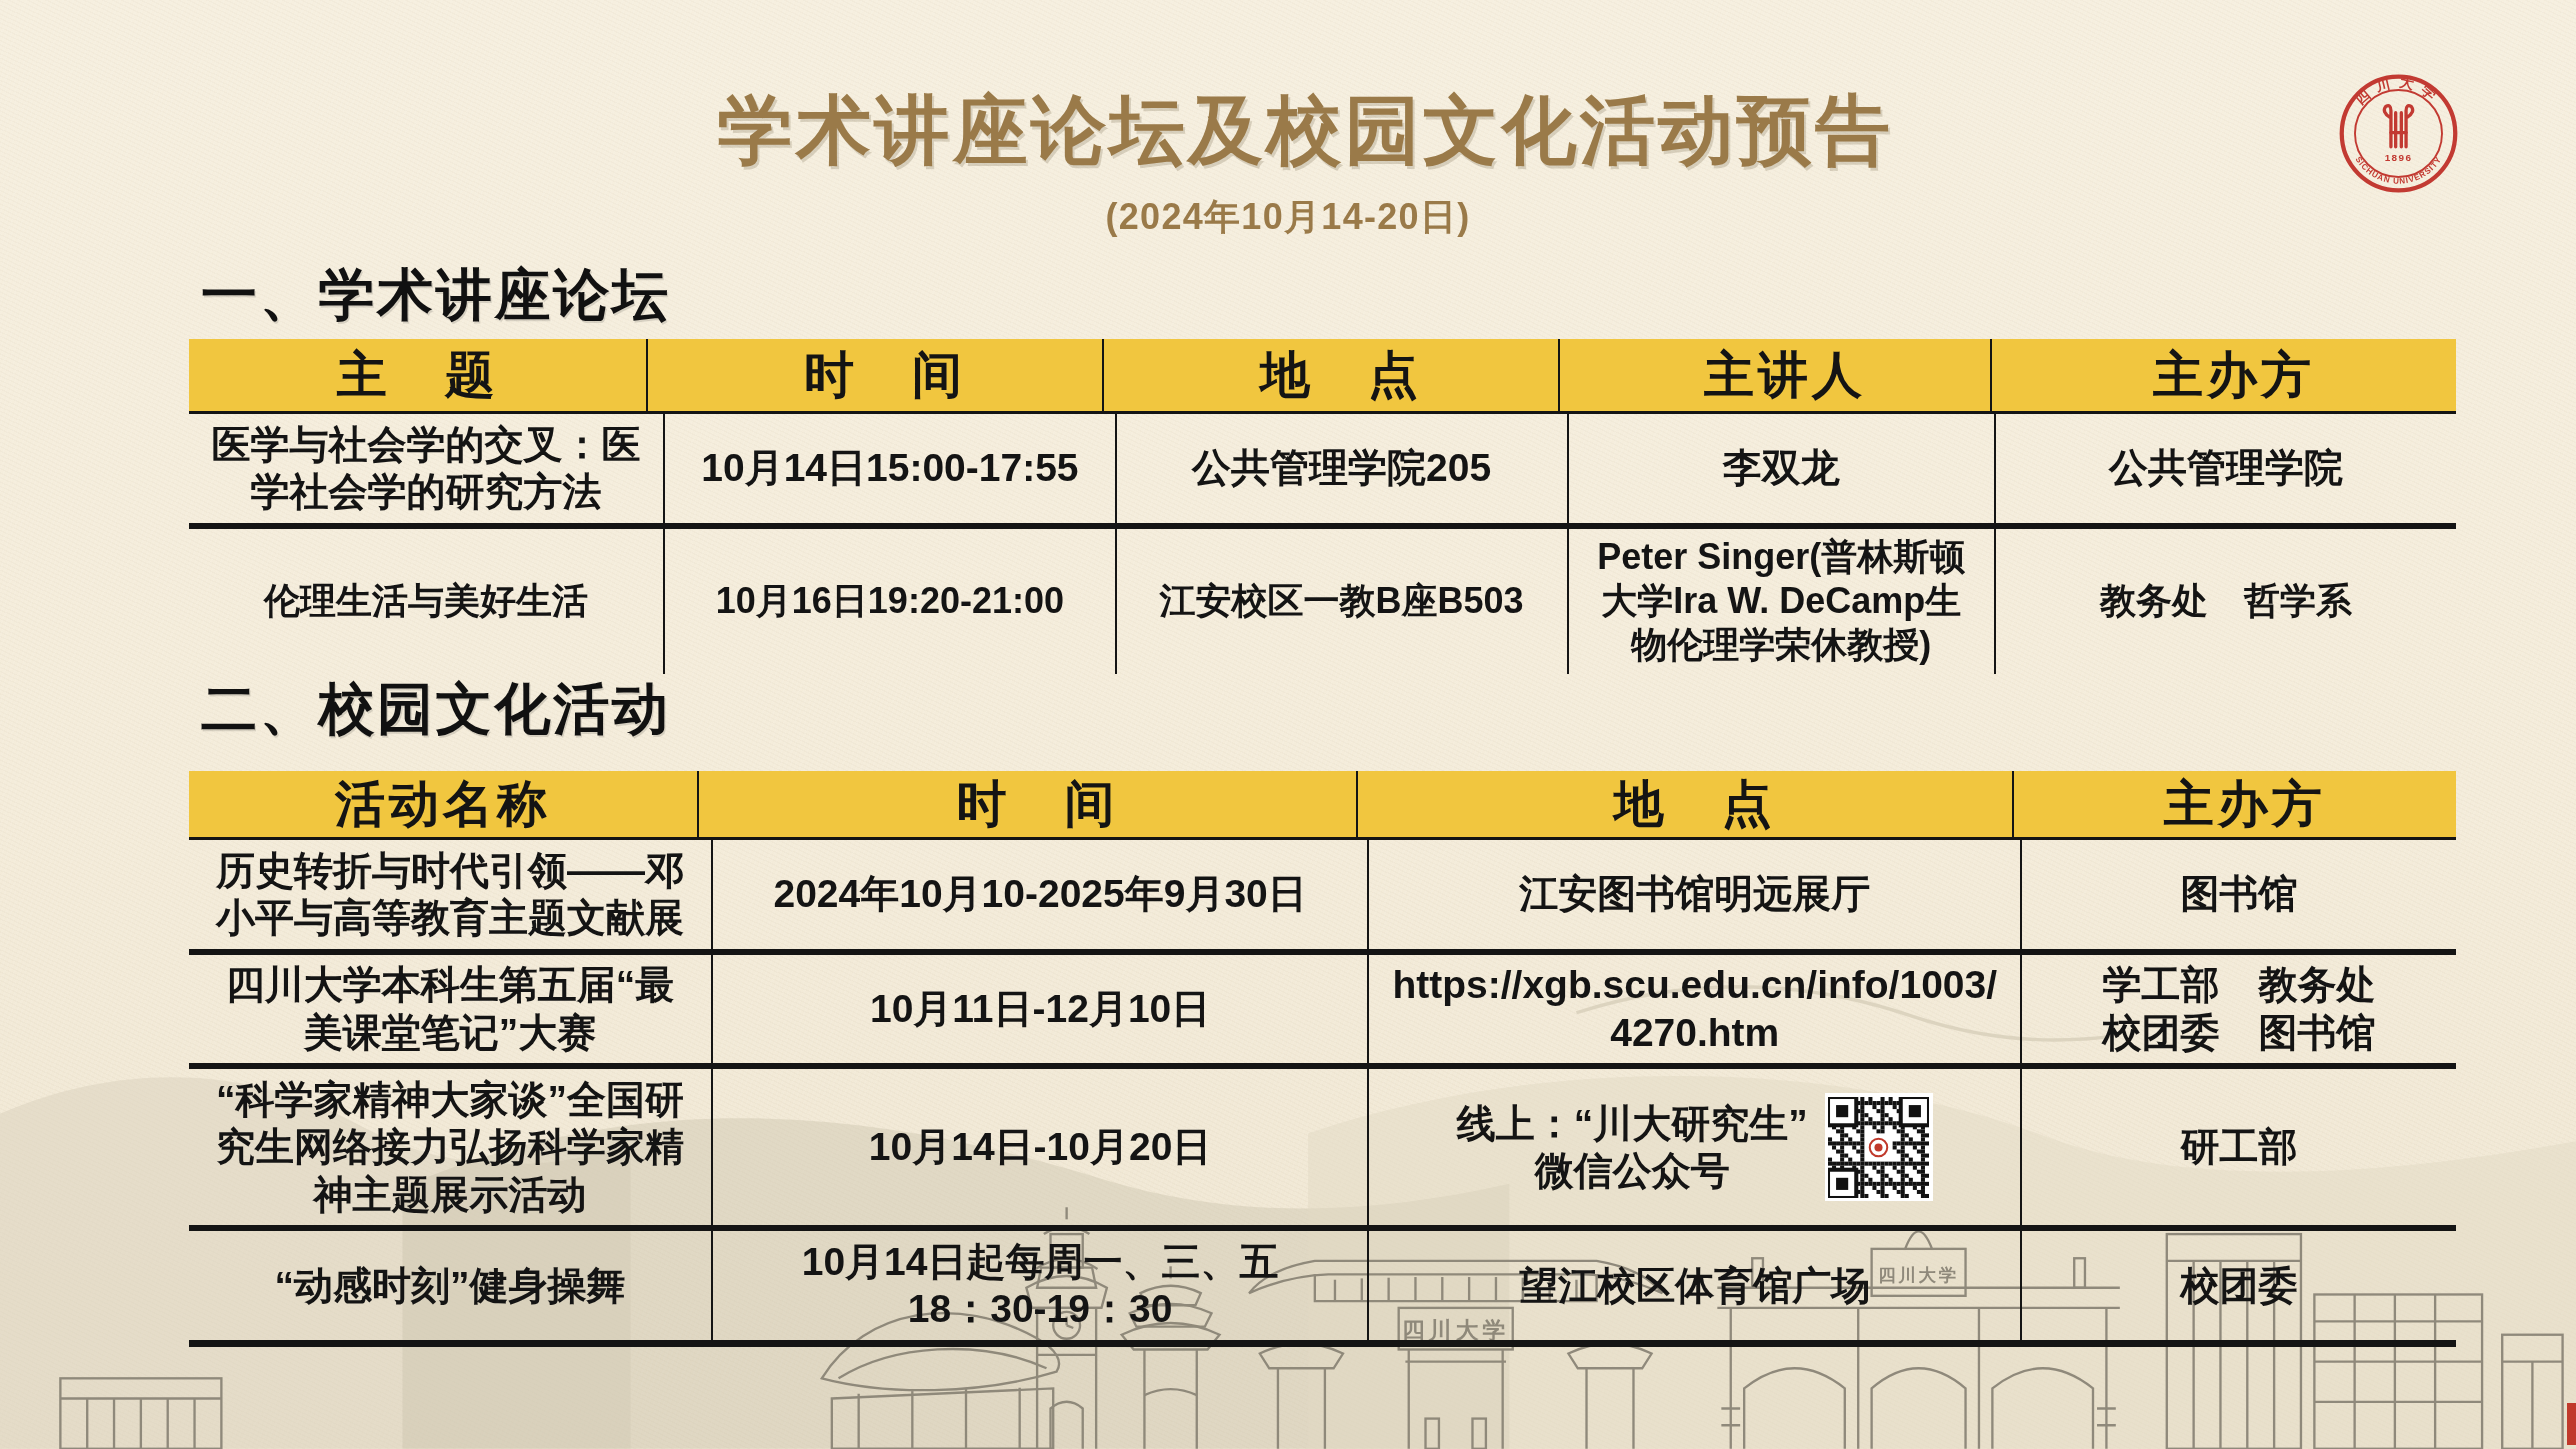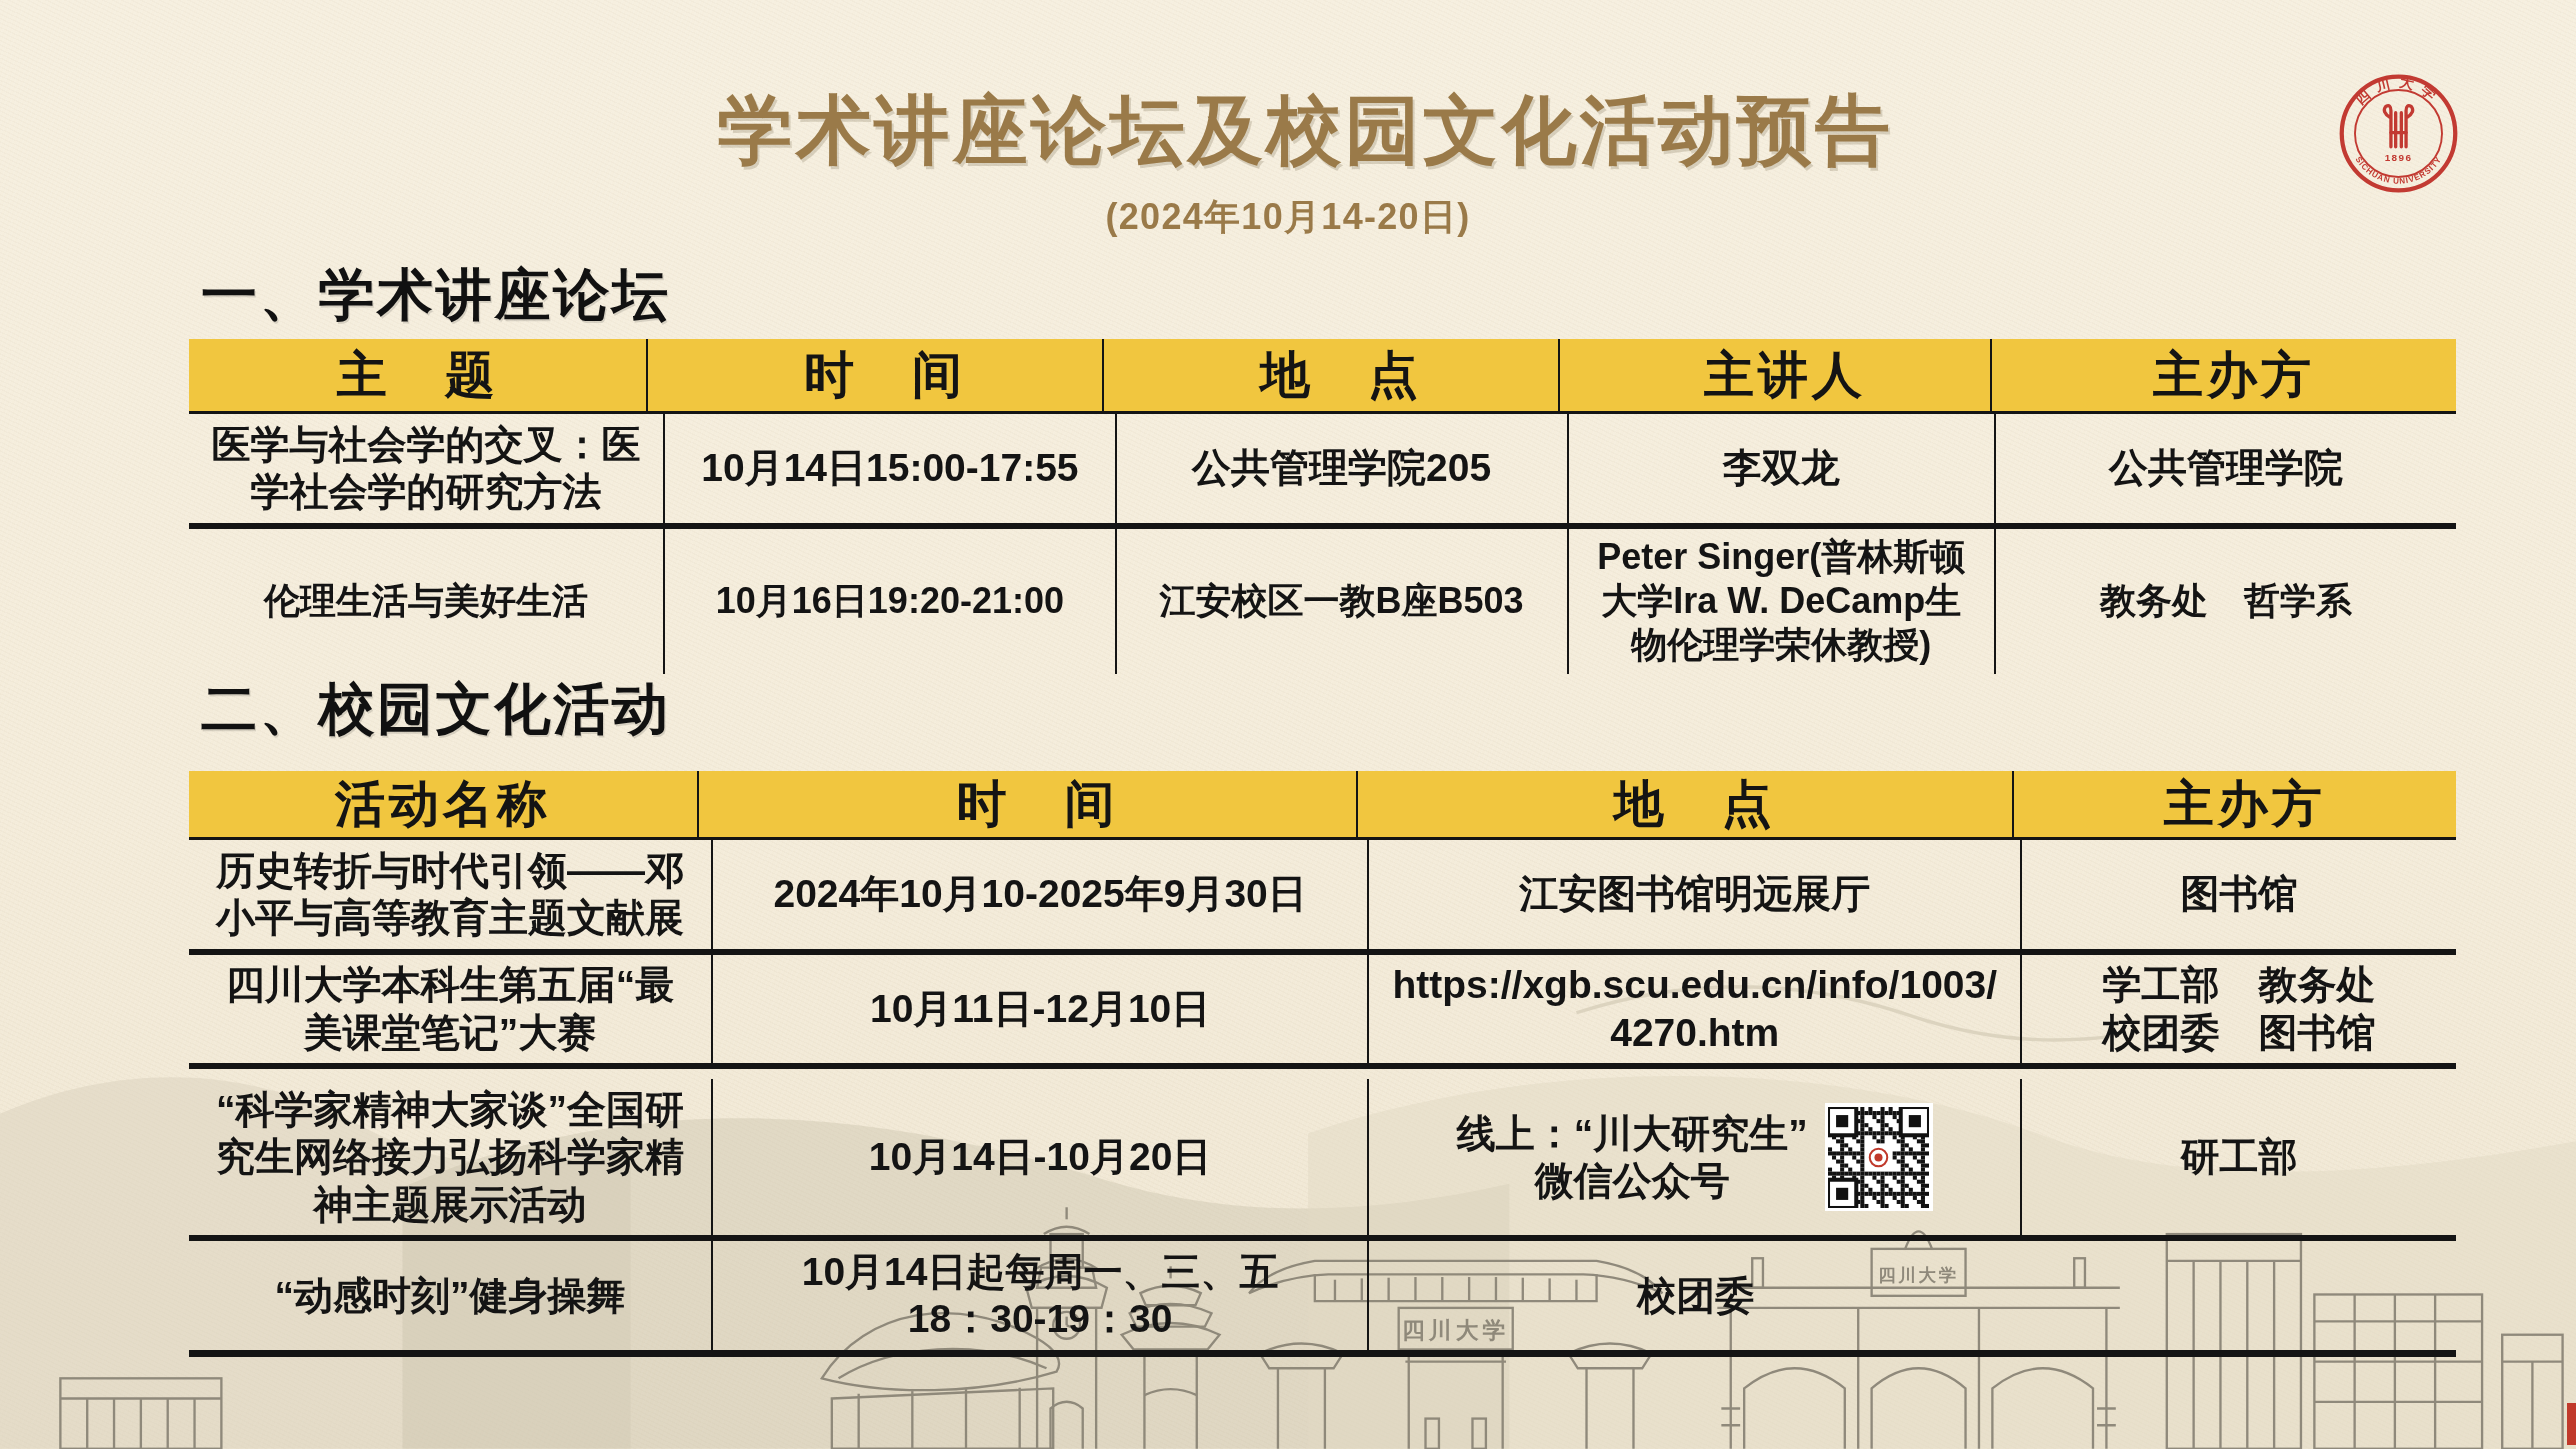--- a/index.html
+++ b/index.html
@@ -48,21 +48,21 @@
   .hrow .cell{background:#f1c63f;font-size:50px;letter-spacing:4px;padding:0 6.7px;}
 
   #table1 .hrow{min-height:72px;}
   #table1 .r1{min-height:73px;border-bottom:6px solid #141414;}
   #table1 .r2{min-height:134px;}
   #table1 .r2 .cell{font-size:36px;}
 
   #table2 .hrow{min-height:66px;}
   #table2 .r1{min-height:72px;border-bottom:6px solid #141414;}
   #table2 .r2{min-height:85px;border-bottom:6px solid #141414;}
-  #table2 .r3{min-height:117px;border-bottom:6px solid #141414;margin-top:10px;}
+  #table2 .r3{min-height:117px;border-bottom:6px solid #141414;}
   #table2 .r4{min-height:80px;border-bottom:7.4px solid #141414;}
 
   .url-cell{word-break:break-all;}
   .loc-qr{gap:17.4px;}
   .qr{display:inline-flex;background:#ffffff;padding:3.4px;}
 
   #logo{position:absolute;left:2337px;top:72px;width:123px;height:123px;z-index:4;}
 
   #scenery{position:absolute;left:0;top:771px;width:2576px;height:678px;z-index:1;pointer-events:none;}
   #corner-red{position:absolute;right:0;bottom:4px;width:9.4px;height:42px;background:#c0392b;z-index:5;}
@@ -518,19 +518,20 @@
               <circle cx="75" cy="75" r="6" fill="#c0392b"></circle>
             </svg>
         </span>
       </div>
       <div class="cell">研工部</div>
     </div>
     <div class="row t2 r4">
       <div class="cell">“动感时刻”健身操舞</div>
       <div class="cell">10月14日起每周一、三、五
 18：30-19：30</div>
+      <div class="cell">望江校区体育馆广场</div>
       <div class="cell">校团委</div>
     </div>
   </div>
 
   <div id="corner-red"></div>
 </div>
 
 
 </body></html>

